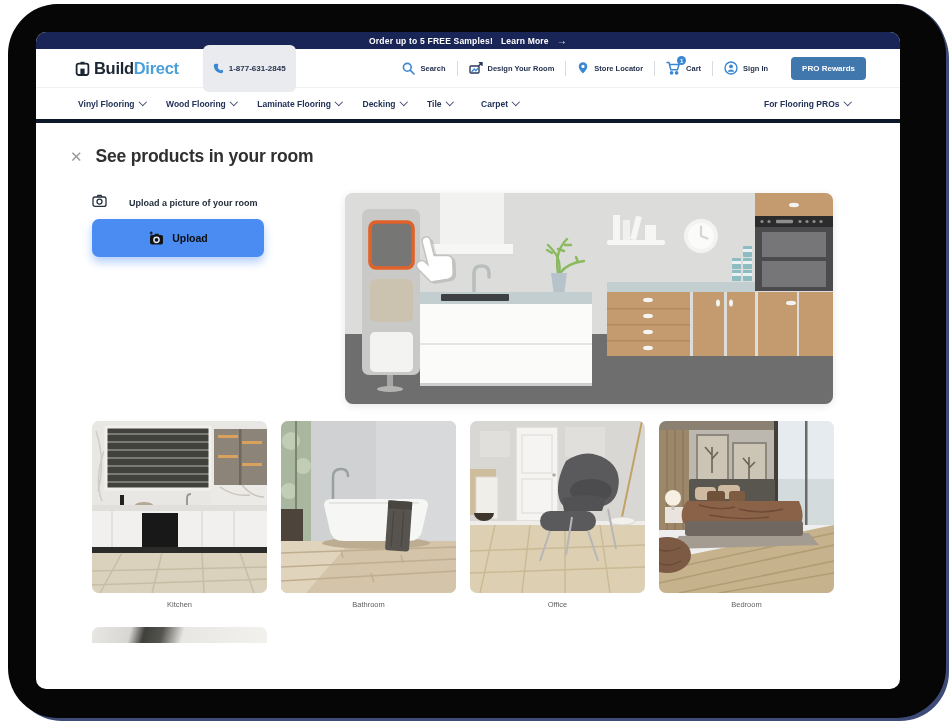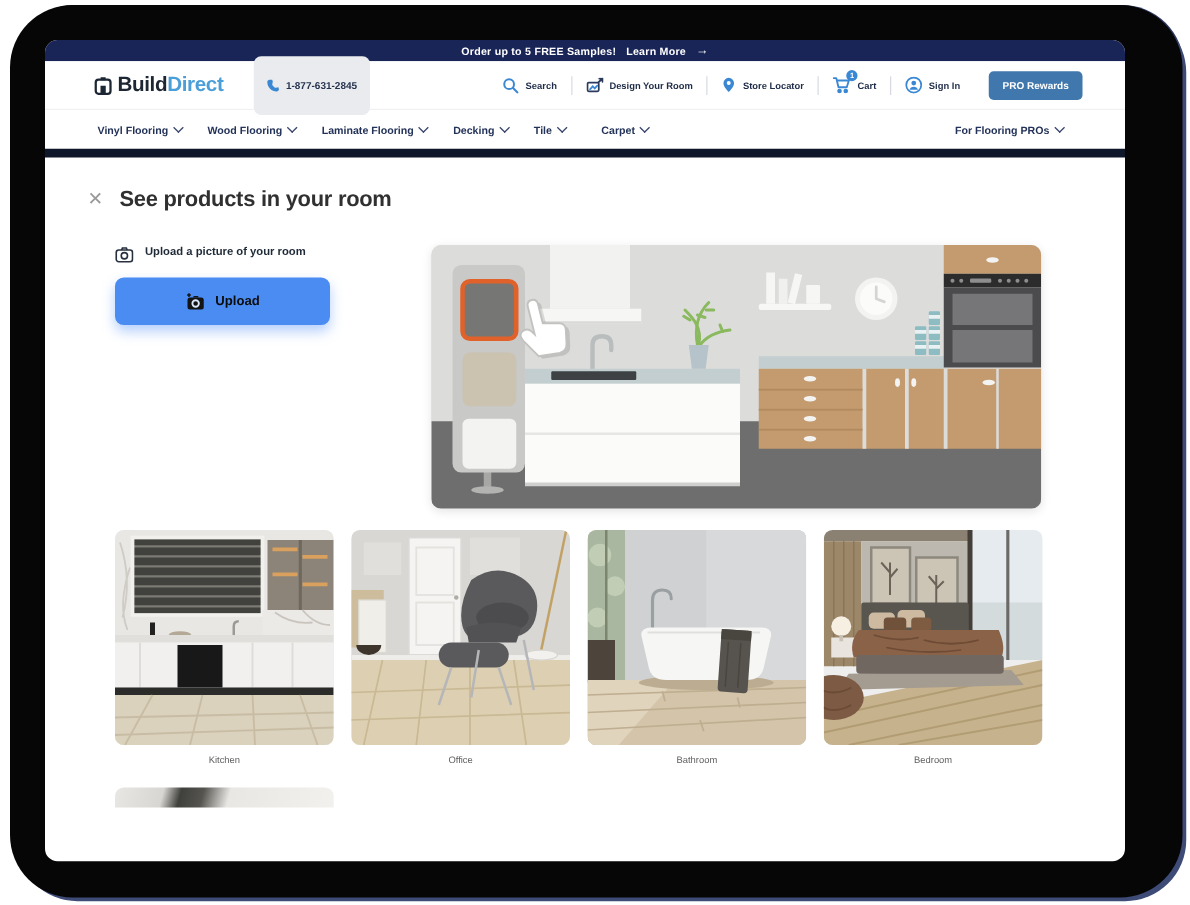--- a/index.html
+++ b/index.html
@@ -26,33 +26,33 @@
   .action{display:flex;align-items:center;gap:5px;padding:0 11px;font-size:7.5px;font-weight:700;
           color:#1f2c49;cursor:pointer;white-space:nowrap;}
   .divider{width:1px;height:15px;background:#d7dbe1;}
   .cart-wrap{position:relative;display:flex;}
   .badge{position:absolute;top:-5px;right:-5px;width:9px;height:9px;border-radius:50%;background:#3a87d4;
          color:#fff;font-size:6px;font-weight:700;display:flex;align-items:center;justify-content:center;}
   .pro-btn{margin-left:12px;background:#4077ac;color:#fff;font-size:8px;font-weight:700;
            padding:7px 11px;border-radius:4px;border:none;cursor:pointer;}
   
   nav{height:31px;display:flex;align-items:center;padding:0 50px 0 42px;
-      border-top:1px solid #f1f1f1;border-bottom:7px solid #0f172a;background:#fff;}
+      border-top:1px solid #f1f1f1;border-bottom:4px solid #0f172a;background:#fff;}
   .nav-item{display:flex;align-items:center;gap:5px;font-size:8.5px;font-weight:700;color:#233258;
             margin-right:21px;cursor:pointer;white-space:nowrap;}
   .nav-right{margin-left:auto;margin-right:0;}
   .chev{width:4.5px;height:4.5px;border-right:1.3px solid #37446b;border-bottom:1.3px solid #37446b;
         transform:rotate(45deg);margin-top:-3px;}
   
   .modal-head{display:flex;align-items:center;margin-top:23px;padding-left:34px;}
   .close-x{font-size:15px;color:#9a9a9a;cursor:pointer;line-height:1;}
   .page-title{margin:0 0 0 13px;font-size:17.5px;font-weight:700;color:#303030;letter-spacing:-.2px;}
   .modal-body{display:flex;padding-left:56px;margin-top:26px;}
   .left-col{width:253px;flex:0 0 253px;}
-  .feature{display:flex;align-items:flex-start;gap:9px;font-size:9px;font-weight:600;color:#1f2a37;margin-bottom:11px;}
+  .feature{display:flex;align-items:flex-end;gap:22px;font-size:9px;font-weight:600;color:#1f2a37;margin-bottom:11px;}
   .upload-btn{margin-top:9px;width:172px;height:38px;background:#4a8cf2;border:none;border-radius:7px;
               display:flex;align-items:center;justify-content:center;gap:8px;font-size:10.5px;font-weight:700;
               color:#0d0d0d;cursor:pointer;box-shadow:0 5px 10px rgba(66,133,244,.40);
               font-family:"Liberation Sans",sans-serif;}
   .hero{width:488px;height:211px;border-radius:8px;overflow:hidden;background:#dcdddb;
         box-shadow:0 2px 8px rgba(0,0,0,.10);cursor:pointer;}
   
   .demo-heading{padding-left:56px;margin-top:41px;font-size:10.5px;font-weight:700;color:#6e6e6e;}
   .cards{display:flex;gap:14px;padding-left:56px;margin-top:17px;}
   .card{width:175px;margin:0;cursor:pointer;}
@@ -358,20 +358,54 @@
               <path d="M0 150 L175 146 M0 164 L175 158"></path>
             </g>
           </svg>
         </span>
         <figcaption>Kitchen</figcaption>
       </figure>
 
       <figure class="card">
         <span class="thumb">
           <svg width="175" height="172" viewBox="0 0 175 172">
+            <rect width="175" height="172" fill="#cfd1d2"></rect>
+            <rect x="0" y="0" width="30" height="122" fill="#aab7a0"></rect>
+            <g fill="#c2cdb6">
+                  <circle cx="10" cy="20" r="9"></circle>
+                  <circle cx="22" cy="45" r="8"></circle>
+                  <circle cx="8" cy="70" r="8"></circle>
+                </g>
+            <path d="M15 0 V122" stroke="#7c866f" stroke-width="2"></path>
+            <rect x="0" y="88" width="22" height="34" fill="#4d443b"></rect>
+            <rect x="30" y="0" width="145" height="120" fill="#cfd1d2"></rect>
+            <rect x="95" y="0" width="80" height="120" fill="#d7d9da"></rect>
+            <rect x="0" y="120" width="175" height="52" fill="#d3c4aa"></rect>
+            <polygon points="0,120 70,120 25,172 0,172" fill="#e0d4bd"></polygon>
+            <g stroke="#bfae90" stroke-width="1.4">
+              <path d="M0 132 L175 126 M0 146 L175 138 M0 160 L175 150"></path>
+              <path d="M60 129 l2 8 M120 134 l2 8 M90 152 l3 9"></path>
+            </g>
+            <ellipse cx="95" cy="122" rx="54" ry="6" fill="#bcad92"></ellipse>
+            <path d="M52 114 V56 q0-8 8-8 q7 0 7 7" stroke="#9aa0a2" stroke-width="2.5" fill="none" stroke-linecap="round"></path>
+            <path d="M43 84 q0-6 8-6 h88 q8 0 8 6 l-6 26 q-2 10-14 10 h-64 q-12 0-14-10 z" fill="#f6f6f5"></path>
+            <path d="M48 82 H138" stroke="#dfdfdd" stroke-width="1.6"></path>
+            <g transform="rotate(4 118 100)">
+              <rect x="106" y="80" width="24" height="50" rx="3" fill="#57534e"></rect>
+              <rect x="106" y="80" width="24" height="8" fill="#49453f"></rect>
+              <path d="M112 90 V126 M122 90 V126" stroke="#49453f" stroke-width="1.2"></path>
+            </g>
+          </svg>
+        </span>
+        <figcaption>Bathroom</figcaption>
+      </figure>
+
+      <figure class="card">
+        <span class="thumb">
+          <svg width="175" height="172" viewBox="0 0 175 172">
             <rect width="175" height="104" fill="#d8d7d4"></rect>
             <g fill="#e0dfdc">
                   <rect x="95" y="6" width="40" height="30"></rect>
                   <rect x="10" y="10" width="30" height="26"></rect>
                 </g>
             <rect x="46" y="6" width="42" height="94" fill="#f5f4f2" stroke="#dbd9d5" stroke-width="1.5"></rect>
             <rect x="52" y="14" width="30" height="38" fill="none" stroke="#e4e2de" stroke-width="1.5"></rect>
             <rect x="52" y="58" width="30" height="34" fill="none" stroke="#e4e2de" stroke-width="1.5"></rect>
             <circle cx="84" cy="54" r="1.8" fill="#b0aca6"></circle>
             <rect x="0" y="100" width="175" height="4" fill="#eeedea"></rect>
@@ -395,54 +429,20 @@
               </g>
             </g>
           </svg>
         </span>
         <figcaption>Office</figcaption>
       </figure>
 
       <figure class="card">
         <span class="thumb">
           <svg width="175" height="172" viewBox="0 0 175 172">
-            <rect width="175" height="172" fill="#cfd1d2"></rect>
-            <rect x="0" y="0" width="30" height="122" fill="#aab7a0"></rect>
-            <g fill="#c2cdb6">
-                  <circle cx="10" cy="20" r="9"></circle>
-                  <circle cx="22" cy="45" r="8"></circle>
-                  <circle cx="8" cy="70" r="8"></circle>
-                </g>
-            <path d="M15 0 V122" stroke="#7c866f" stroke-width="2"></path>
-            <rect x="0" y="88" width="22" height="34" fill="#4d443b"></rect>
-            <rect x="30" y="0" width="145" height="120" fill="#cfd1d2"></rect>
-            <rect x="95" y="0" width="80" height="120" fill="#d7d9da"></rect>
-            <rect x="0" y="120" width="175" height="52" fill="#d3c4aa"></rect>
-            <polygon points="0,120 70,120 25,172 0,172" fill="#e0d4bd"></polygon>
-            <g stroke="#bfae90" stroke-width="1.4">
-              <path d="M0 132 L175 126 M0 146 L175 138 M0 160 L175 150"></path>
-              <path d="M60 129 l2 8 M120 134 l2 8 M90 152 l3 9"></path>
-            </g>
-            <ellipse cx="95" cy="122" rx="54" ry="6" fill="#bcad92"></ellipse>
-            <path d="M52 114 V56 q0-8 8-8 q7 0 7 7" stroke="#9aa0a2" stroke-width="2.5" fill="none" stroke-linecap="round"></path>
-            <path d="M43 84 q0-6 8-6 h88 q8 0 8 6 l-6 26 q-2 10-14 10 h-64 q-12 0-14-10 z" fill="#f6f6f5"></path>
-            <path d="M48 82 H138" stroke="#dfdfdd" stroke-width="1.6"></path>
-            <g transform="rotate(4 118 100)">
-              <rect x="106" y="80" width="24" height="50" rx="3" fill="#57534e"></rect>
-              <rect x="106" y="80" width="24" height="8" fill="#49453f"></rect>
-              <path d="M112 90 V126 M122 90 V126" stroke="#49453f" stroke-width="1.2"></path>
-            </g>
-          </svg>
-        </span>
-        <figcaption>Bathroom</figcaption>
-      </figure>
-
-      <figure class="card">
-        <span class="thumb">
-          <svg width="175" height="172" viewBox="0 0 175 172">
             <rect width="118" height="9" fill="#8a8173"></rect>
             <rect y="9" width="30" height="100" fill="#9d8769"></rect>
             <path d="M8 9 V109 M16 9 V109 M24 9 V109" stroke="#8a745a" stroke-width="1.2"></path>
             <rect x="30" y="9" width="88" height="100" fill="#bcb8af"></rect>
             <rect x="118" y="0" width="57" height="104" fill="#e5ebee"></rect>
             <rect x="118" y="58" width="57" height="46" fill="#d4dbdd"></rect>
             <rect x="115" y="0" width="4" height="104" fill="#433e38"></rect>
             <rect x="146" y="0" width="2.5" height="104" fill="#6b6a66"></rect>
             <g stroke="#8d887e" stroke-width="2" fill="#ccc5b6">
               <rect x="38" y="14" width="31" height="45"></rect>

